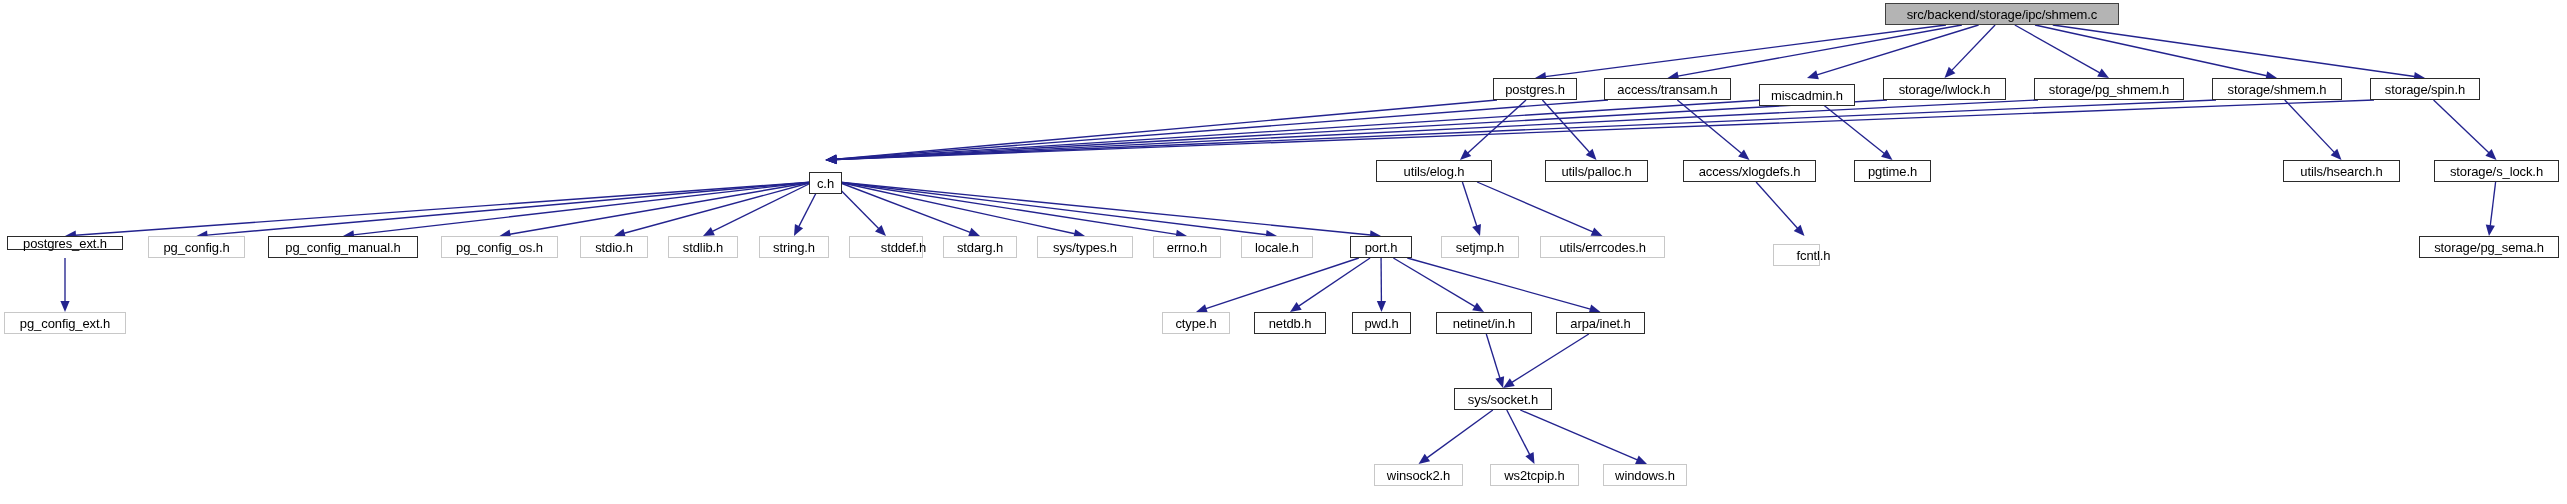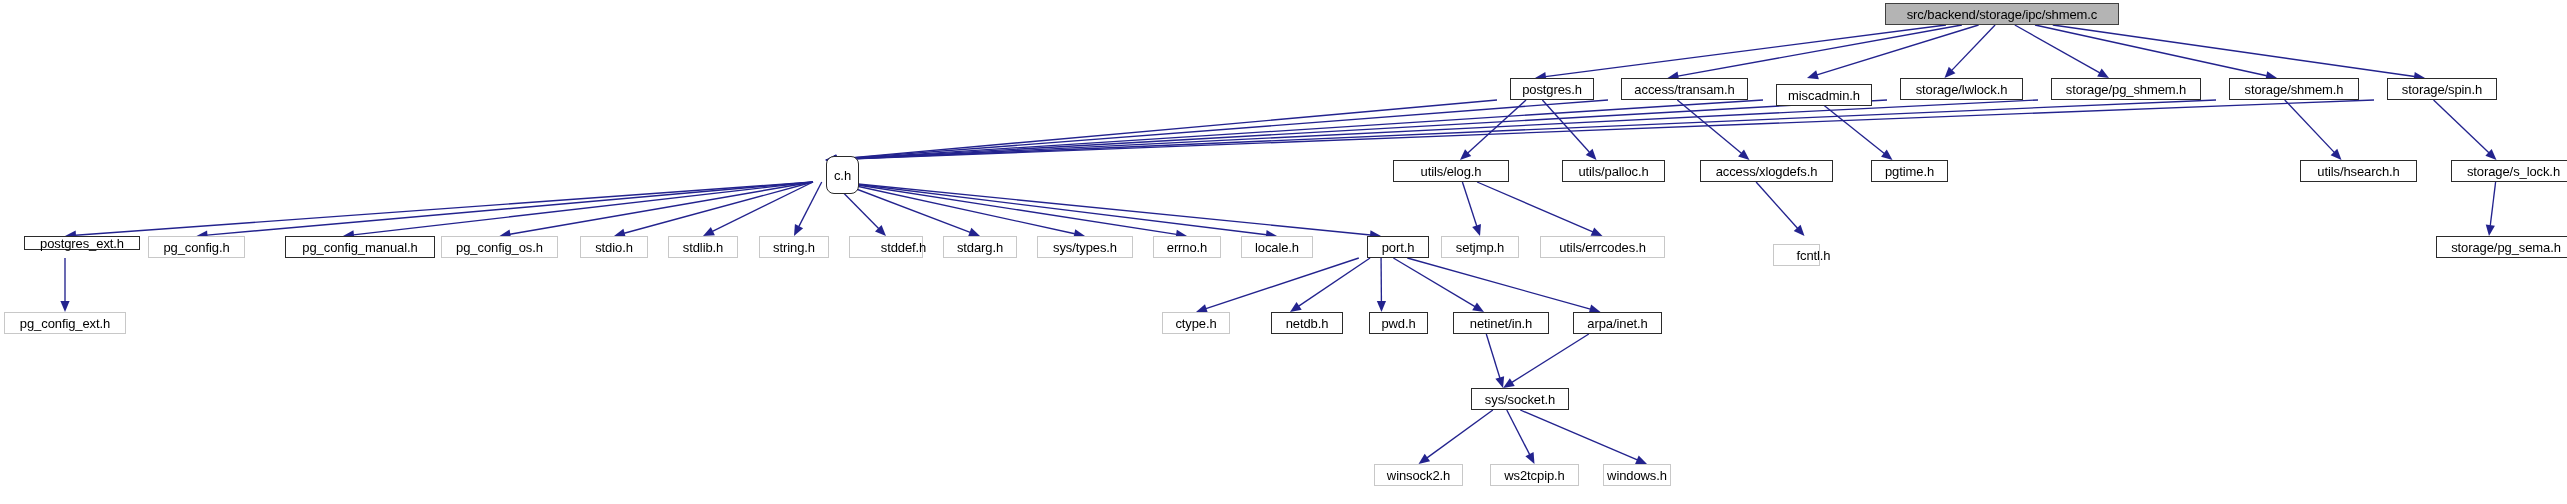--- a/index.html
+++ b/index.html
@@ -3,21 +3,21 @@
 <meta charset="utf-8">
 <title>Include dependency graph</title>
 <style>
   html,body{margin:0;padding:0;background:#ffffff;}
   #graph-root{position:relative;width:2567px;height:504px;background:#ffffff;
     font-family:"Liberation Sans","DejaVu Sans",sans-serif;overflow:hidden;text-align:center;}
   svg#edge-layer{position:absolute;left:0;top:0;width:2567px;height:504px;}
   .node{position:absolute;box-sizing:border-box;display:flex;align-items:center;
     justify-content:center;background:#ffffff;border:1px solid #c8c8c8;
     font-size:13px;color:#000000;white-space:nowrap;letter-spacing:-0.1px;}
-  .node.solid{border:1.6px solid #2b2b2b;margin-left:17px;}
+  .node.solid{border:1.6px solid #2b2b2b;}
   .node.root{background:#b4b4b4;border:1.6px solid #404040;}
 </style>
 </head>
 <body>
 
 <div id="graph-root">
   <svg id="edge-layer" viewBox="0 0 2567 504" preserveAspectRatio="none">
       <g>
         <line x1="1945.96" y1="25" x2="1545.4137547247685" y2="76.65697634705874" stroke="#23238e" stroke-width="1.35"></line>
         <polygon points="1535,78 1545.3212755398977,72.03080648416294 1546.4980200739033,81.15523919538875" fill="#23238e"></polygon>
@@ -229,21 +229,21 @@
       </div>
       <div class="node solid" style="left: 2034px; top: 78px; width: 150px; height: 22px;">
         <span>storage/pg_shmem.h</span>
       </div>
       <div class="node solid" style="left: 2212px; top: 78px; width: 130px; height: 22px;">
         <span>storage/shmem.h</span>
       </div>
       <div class="node solid" style="left: 2370px; top: 78px; width: 110px; height: 22px;">
         <span>storage/spin.h</span>
       </div>
-      <div class="node solid" style="left: 809px; top: 156px; width: 33px; height: 38px; border-radius: 8px;">
+      <div class="node solid" style="left: 809px; top: 172px; width: 33px; height: 22px;">
         <span>c.h</span>
       </div>
       <div class="node solid" style="left: 1376px; top: 160px; width: 116px; height: 22px;">
         <span>utils/elog.h</span>
       </div>
       <div class="node solid" style="left: 1545px; top: 160px; width: 103px; height: 22px;">
         <span>utils/palloc.h</span>
       </div>
       <div class="node solid" style="left: 1683px; top: 160px; width: 133px; height: 22px;">
         <span>access/xlogdefs.h</span>
@@ -328,17 +328,17 @@
       </div>
       <div class="node solid" style="left: 1454px; top: 388px; width: 98px; height: 22px;">
         <span>sys/socket.h</span>
       </div>
       <div class="node" style="left: 1374px; top: 464px; width: 89px; height: 22px;">
         <span>winsock2.h</span>
       </div>
       <div class="node" style="left: 1490px; top: 464px; width: 89px; height: 22px;">
         <span>ws2tcpip.h</span>
       </div>
-      <div class="node" style="left: 1603px; top: 464px; width: 68px; height: 22px;">
+      <div class="node" style="left: 1603px; top: 464px; width: 84px; height: 22px;">
         <span>windows.h</span>
       </div>
     </div>
 </div>
 
 </body></html>

